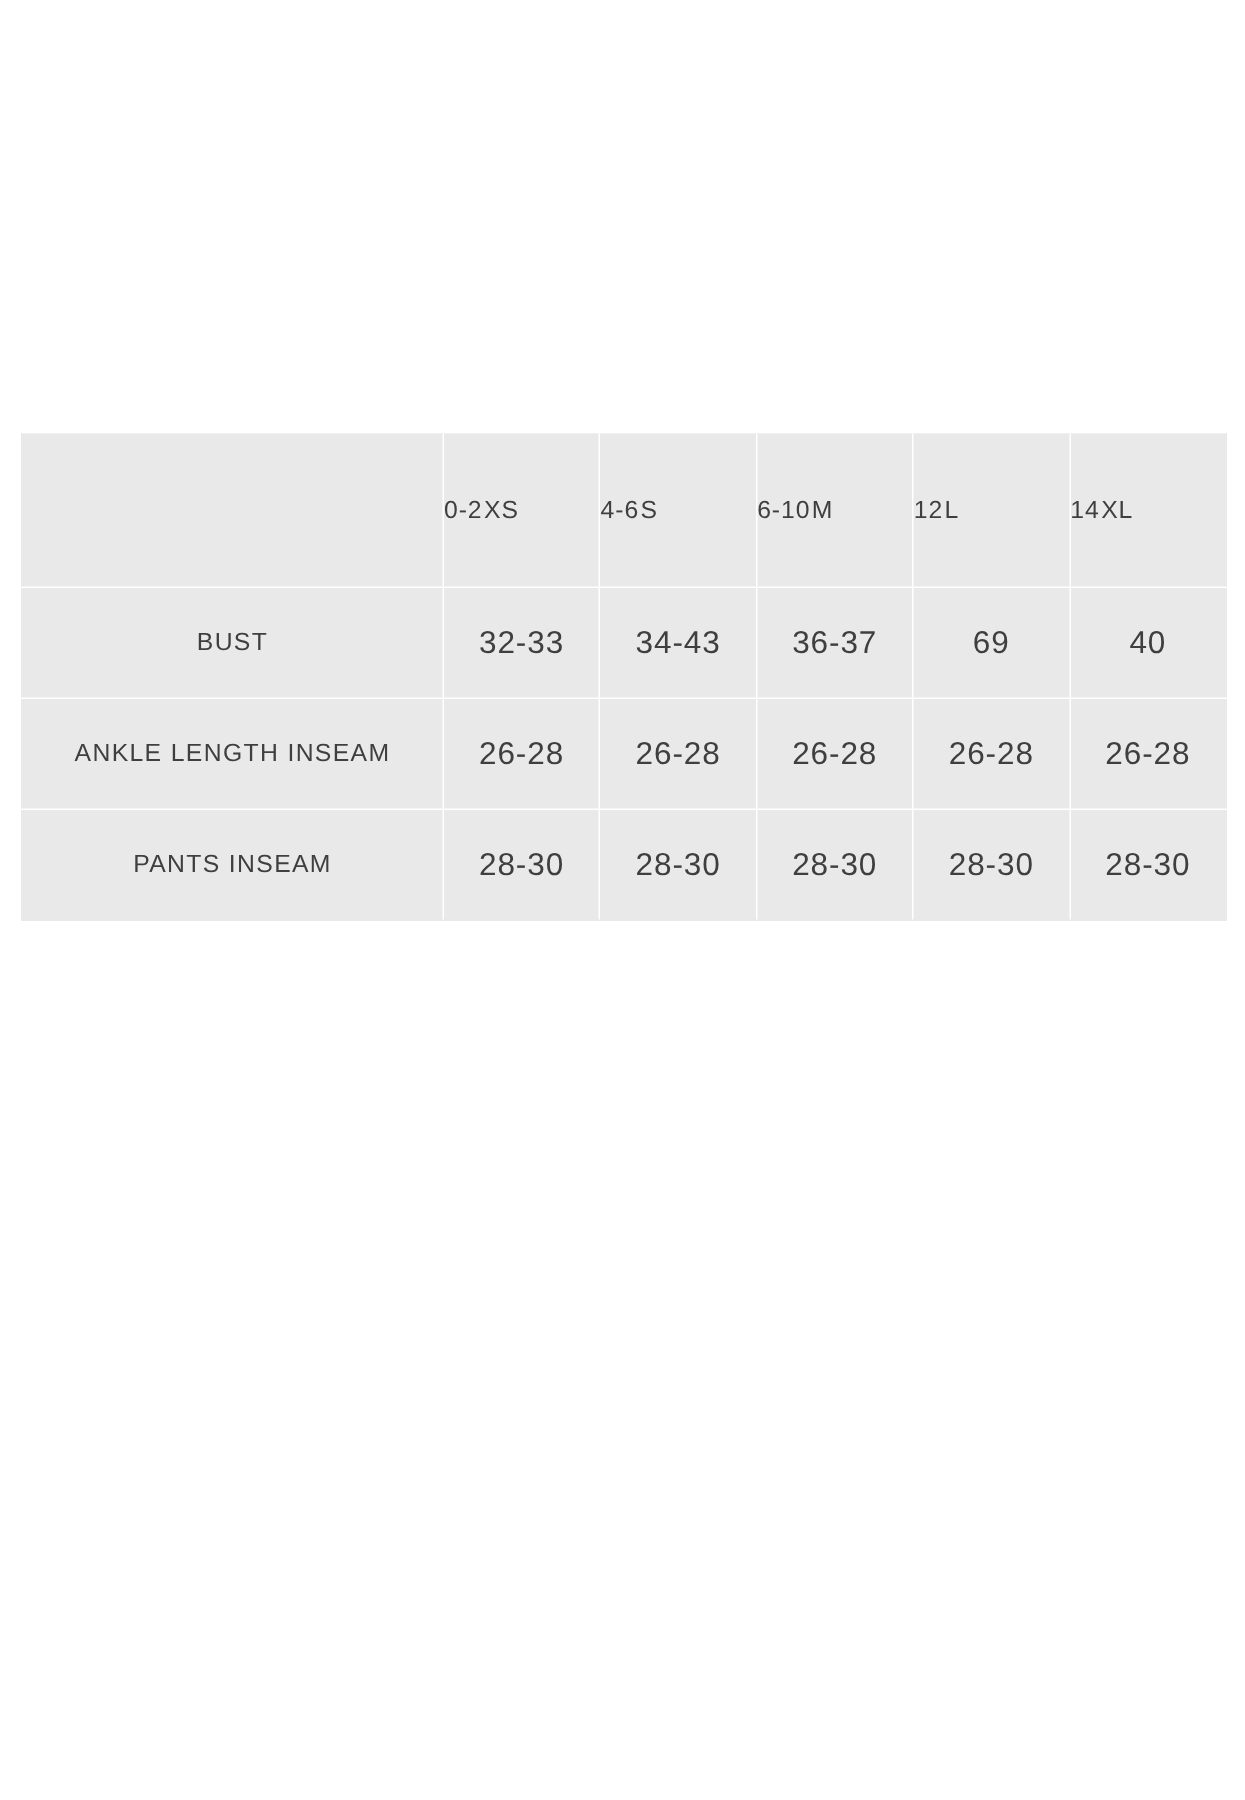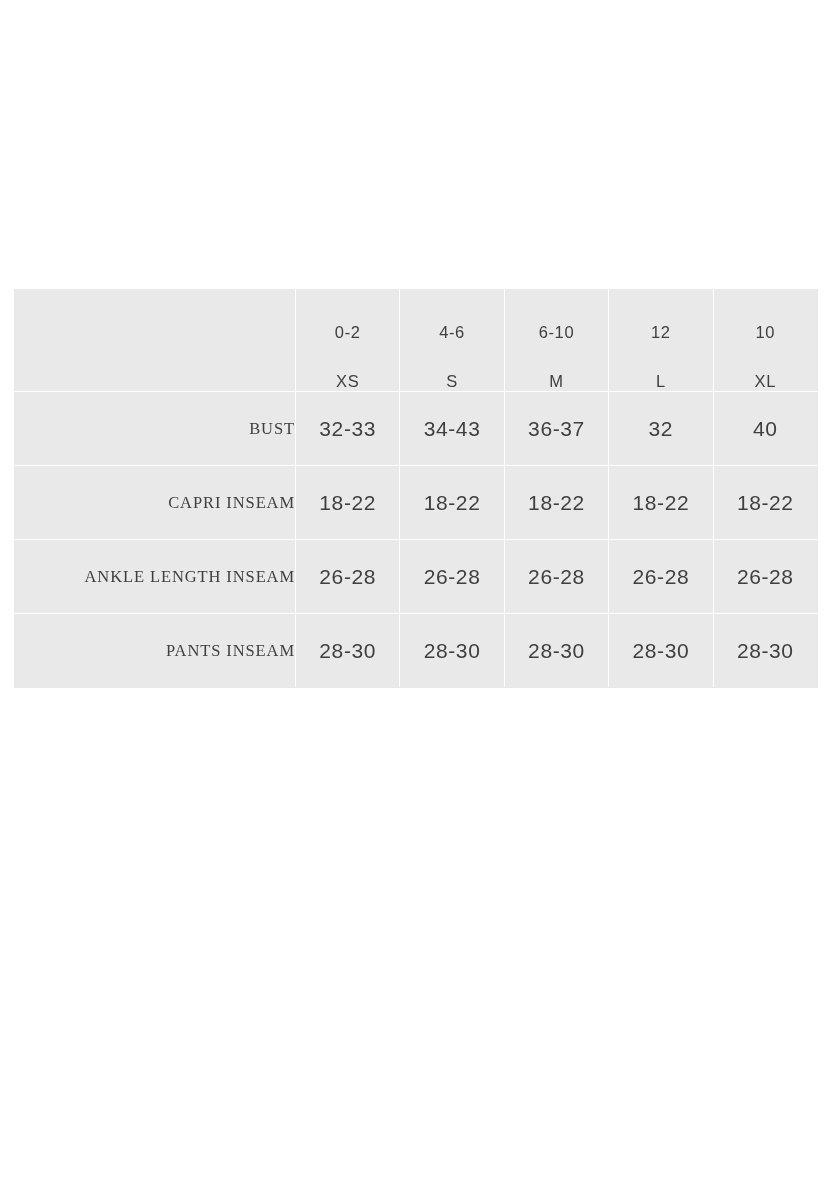--- a/index.html
+++ b/index.html
@@ -53,42 +53,41 @@
   table.size-chart th:last-child,
   table.size-chart td:last-child { border-right-color: #e9e9e9; }
 
   .head-row th {
     height: 101px;
     vertical-align: middle;
     text-align: center;
   }
   .head-cell {
     display: flex;
-    flex-direction: column;
+    flex-direction: row;
     align-items: center;
-    justify-content: flex-end;
-    gap: 30px;
+    justify-content: flex-start;
+    gap: 1px;
     height: 101px;
     font-size: 16.5px;
     letter-spacing: 0.6px;
   }
   .head-blank { height: 101px; }
 
   .body-row td {
     height: 73px;
     vertical-align: middle;
   }
   .row-label {
-    text-align: right;
+    text-align: center;
     padding-left: 20px;
     font-size: 16.5px;
     letter-spacing: 0.9px;
     text-transform: uppercase;
     white-space: nowrap;
-    font-family: Liberation Serif, serif;
   }
   .row-value {
     text-align: center;
     font-size: 21px;
     letter-spacing: 0.6px;
   }
 </style>
 </head>
 <body>
 
@@ -127,42 +126,34 @@
             </div>
           </th>
           <th>
             <div class="head-cell">
               <span>12</span>
               <span>L</span>
             </div>
           </th>
           <th>
             <div class="head-cell">
-              <span>10</span>
+              <span>14</span>
               <span>XL</span>
             </div>
           </th>
         </tr>
       </thead>
       <tbody>
         <tr class="body-row">
           <td class="row-label">BUST</td>
           <td class="row-value">32-33</td>
           <td class="row-value">34-43</td>
           <td class="row-value">36-37</td>
-          <td class="row-value">32</td>
+          <td class="row-value">69</td>
           <td class="row-value">40</td>
-        </tr>
-        <tr class="body-row">
-          <td class="row-label">CAPRI INSEAM</td>
-          <td class="row-value">18-22</td>
-          <td class="row-value">18-22</td>
-          <td class="row-value">18-22</td>
-          <td class="row-value">18-22</td>
-          <td class="row-value">18-22</td>
         </tr>
         <tr class="body-row">
           <td class="row-label">ANKLE LENGTH INSEAM</td>
           <td class="row-value">26-28</td>
           <td class="row-value">26-28</td>
           <td class="row-value">26-28</td>
           <td class="row-value">26-28</td>
           <td class="row-value">26-28</td>
         </tr>
         <tr class="body-row">

